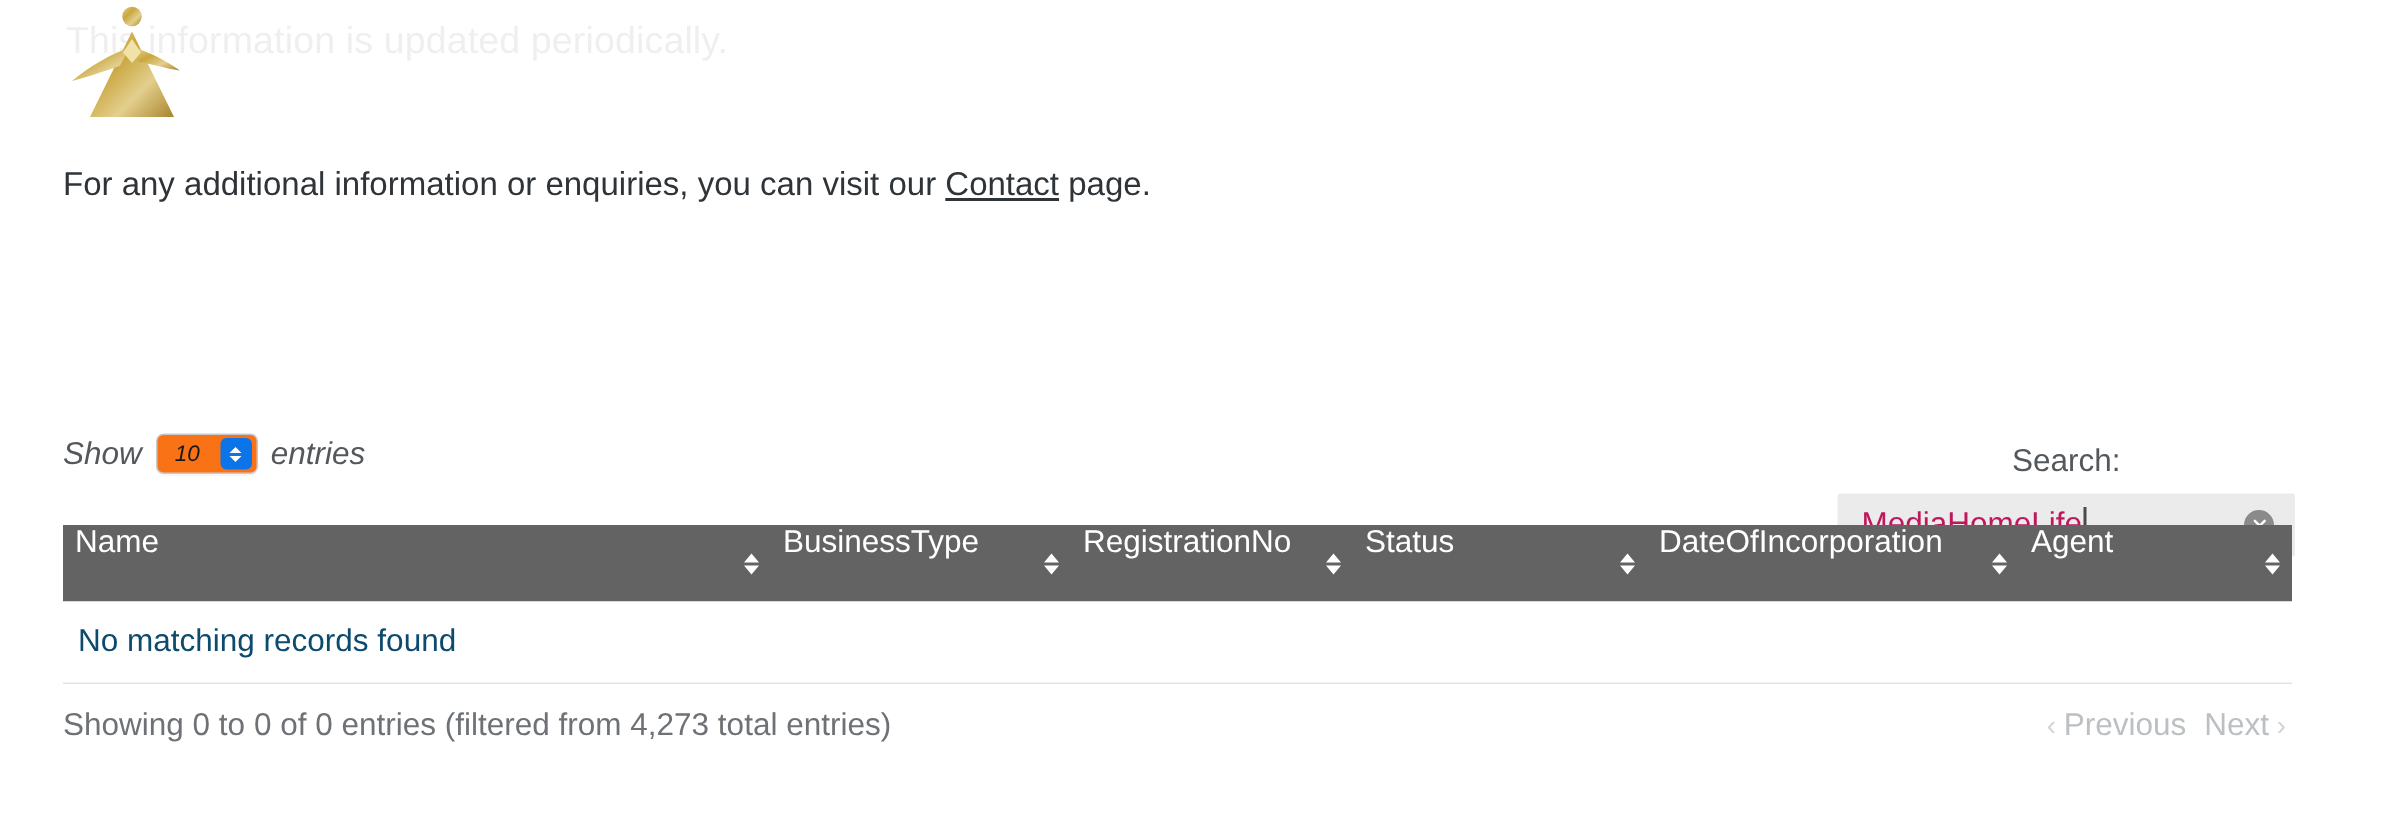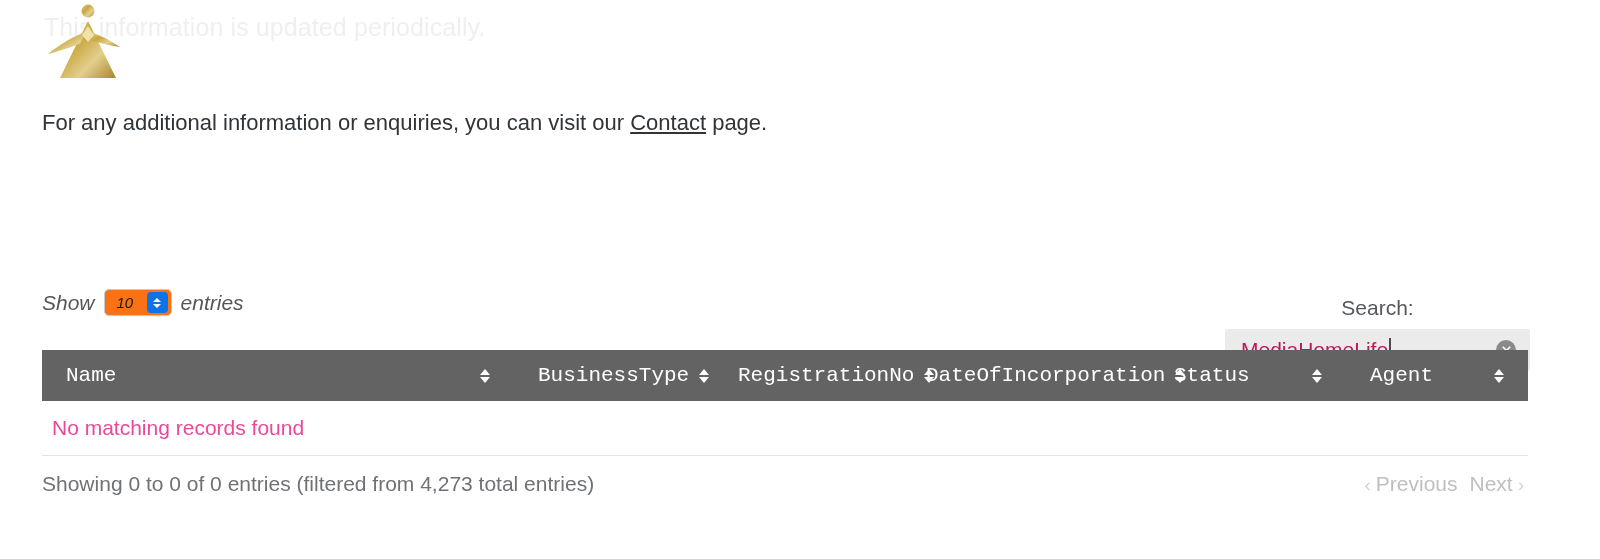--- a/index.html
+++ b/index.html
@@ -187,31 +187,29 @@
     width: 1486px;
   }
   .thead {
     display: flex;
     background: #636363;
     height: 51px;
     align-items: center;
   }
   .th {
     display: flex;
-    align-items: center;
     justify-content: space-between;
     color: #ffffff;
     font-size: 21px;
-    padding: 0 24px;
+    padding: 0 8px;
     height: 100%;
     cursor: pointer;
     white-space: nowrap;
     position: relative;
     user-select: none;
-    font-family: Liberation Mono, monospace;
   }
   .th .label { padding-right: 10px; }
   .sort-arrows {
     display: flex;
     flex-direction: column;
     align-items: center;
     justify-content: center;
     gap: 2px;
     flex: 0 0 auto;
   }
@@ -225,21 +223,21 @@
 
   .empty-row {
     height: 55px;
     display: flex;
     align-items: center;
     border-bottom: 1px solid #e3e3e3;
     background: #fff;
   }
   .empty-text {
     font-size: 21px;
-    color: #ec4899;
+    color: #0c4a6e;
     padding-left: 10px;
   }
 
   
   .table-footer {
     position: absolute;
     left: 42px; right: 42px; top: 472px;
     display: flex;
     align-items: center;
     justify-content: space-between;
@@ -347,29 +345,29 @@
               <span class="tri desc"></span>
             </span>
         </div>
         <div class="th" style="width:188px">
           <span class="label">RegistrationNo</span>
           <span class="sort-arrows">
               <span class="tri asc"></span>
               <span class="tri desc"></span>
             </span>
         </div>
+        <div class="th" style="width:196px">
+          <span class="label">Status</span>
+          <span class="sort-arrows">
+              <span class="tri asc"></span>
+              <span class="tri desc"></span>
+            </span>
+        </div>
         <div class="th" style="width:248px">
           <span class="label">DateOfIncorporation</span>
-          <span class="sort-arrows">
-              <span class="tri asc"></span>
-              <span class="tri desc"></span>
-            </span>
-        </div>
-        <div class="th" style="width:196px">
-          <span class="label">Status</span>
           <span class="sort-arrows">
               <span class="tri asc"></span>
               <span class="tri desc"></span>
             </span>
         </div>
         <div class="th" style="width:182px">
           <span class="label">Agent</span>
           <span class="sort-arrows">
               <span class="tri asc"></span>
               <span class="tri desc"></span>

